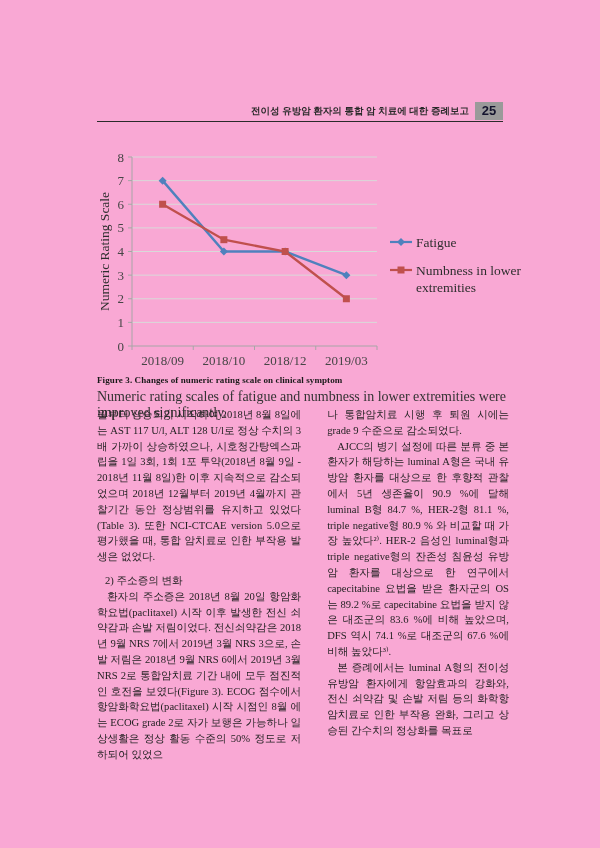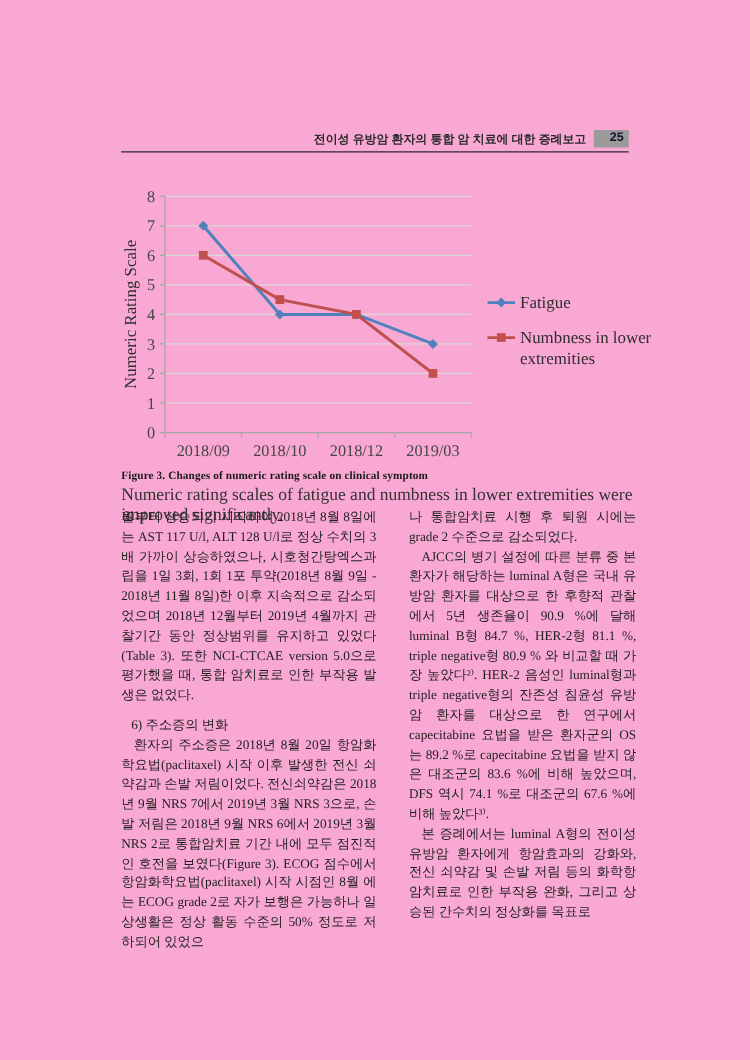--- a/index.html
+++ b/index.html
@@ -8,22 +8,22 @@
     font-family:"Liberation Serif","DejaVu Serif",serif;color:#1f1f1f;
   }
   
   .running-header{
     position:absolute;top:103px;left:97px;width:406px;height:16px;
     display:flex;justify-content:flex-end;align-items:center;gap:6px;
     font-family:"Liberation Sans","DejaVu Sans",sans-serif;
   }
   .rh-title{font-size:9.5px;font-weight:bold;color:#2a2a2a;letter-spacing:0px;}
   .rh-page{
-    display:inline-block;min-width:20px;text-align:right;
-    background:#9a9a9a;color:#14142e;font-size:10px;font-weight:bold;
+    display:inline-block;min-width:20px;text-align:center;
+    background:#9a9a9a;color:#14142e;font-size:13px;font-weight:bold;
     padding:1px 4px 2px 4px;
   }
   .header-rule{position:absolute;top:121px;left:97px;width:406px;height:0;border-top:1.6px solid #2b2b2b;}
   
   .chart{position:absolute;top:146px;left:98px;}
   .chart text{font-family:"Liberation Serif","DejaVu Serif",serif;}
   .chart .tick{font-size:13px;fill:#454545;}
   .chart .axis-title{font-size:13.5px;fill:#2e2e2e;}
   .chart .legend-label{font-size:13.5px;fill:#2e2e2e;}
   
@@ -118,23 +118,23 @@
     </svg>
 
   <div class="caption">
     <div class="caption-title">Figure 3. Changes of numeric rating scale on clinical symptom</div>
     <div class="caption-desc">Numeric rating scales of fatigue and numbness in lower extremities were improved significantly.</div>
   </div>
 
   <div class="columns">
     <div class="col col-left">
       <p>월부터 상승되기 시작하여 2018년 8월 8일에는 AST 117 U/l, ALT 128 U/l로 정상 수치의 3배 가까이 상승하였으나, 시호청간탕엑스과립을 1일 3회, 1회 1포 투약(2018년 8월 9일 - 2018년 11월 8일)한 이후 지속적으로 감소되었으며 2018년 12월부터 2019년 4월까지 관찰기간 동안 정상범위를 유지하고 있었다(Table 3). 또한 NCI-CTCAE version 5.0으로 평가했을 때, 통합 암치료로 인한 부작용 발생은 없었다.</p>
-      <p class="subhead">6) 주소증의 변화</p>
+      <p class="subhead">2) 주소증의 변화</p>
       <p class="indent">환자의 주소증은 2018년 8월 20일 항암화학요법(paclitaxel) 시작 이후 발생한 전신 쇠약감과 손발 저림이었다. 전신쇠약감은 2018년 9월 NRS 7에서 2019년 3월 NRS 3으로, 손발 저림은 2018년 9월 NRS 6에서 2019년 3월 NRS 2로 통합암치료 기간 내에 모두 점진적인 호전을 보였다(Figure 3). ECOG 점수에서 항암화학요법(paclitaxel) 시작 시점인 8월 에는 ECOG grade 2로 자가 보행은 가능하나 일상생활은 정상 활동 수준의 50% 정도로 저하되어 있었으</p>
     </div>
     <div class="col col-right">
-      <p>나 통합암치료 시행 후 퇴원 시에는 grade 2 수준으로 감소되었다.</p>
+      <p>나 통합암치료 시행 후 퇴원 시에는 grade 9 수준으로 감소되었다.</p>
       <p class="indent">AJCC의 병기 설정에 따른 분류 중 본 환자가 해당하는 luminal A형은 국내 유방암 환자를 대상으로 한 후향적 관찰에서 5년 생존율이 90.9 %에 달해 luminal B형 84.7 %, HER-2형 81.1 %, triple negative형 80.9 % 와 비교할 때 가장 높았다²⁾. HER-2 음성인 luminal형과 triple negative형의 잔존성 침윤성 유방암 환자를 대상으로 한 연구에서 capecitabine 요법을 받은 환자군의 OS는 89.2 %로 capecitabine 요법을 받지 않은 대조군의 83.6 %에 비해 높았으며, DFS 역시 74.1 %로 대조군의 67.6 %에 비해 높았다³⁾.</p>
       <p class="indent">본 증례에서는 luminal A형의 전이성 유방암 환자에게 항암효과의 강화와, 전신 쇠약감 및 손발 저림 등의 화학항암치료로 인한 부작용 완화, 그리고 상승된 간수치의 정상화를 목표로</p>
     </div>
   </div>
 
 </div>
 
 </body></html>

